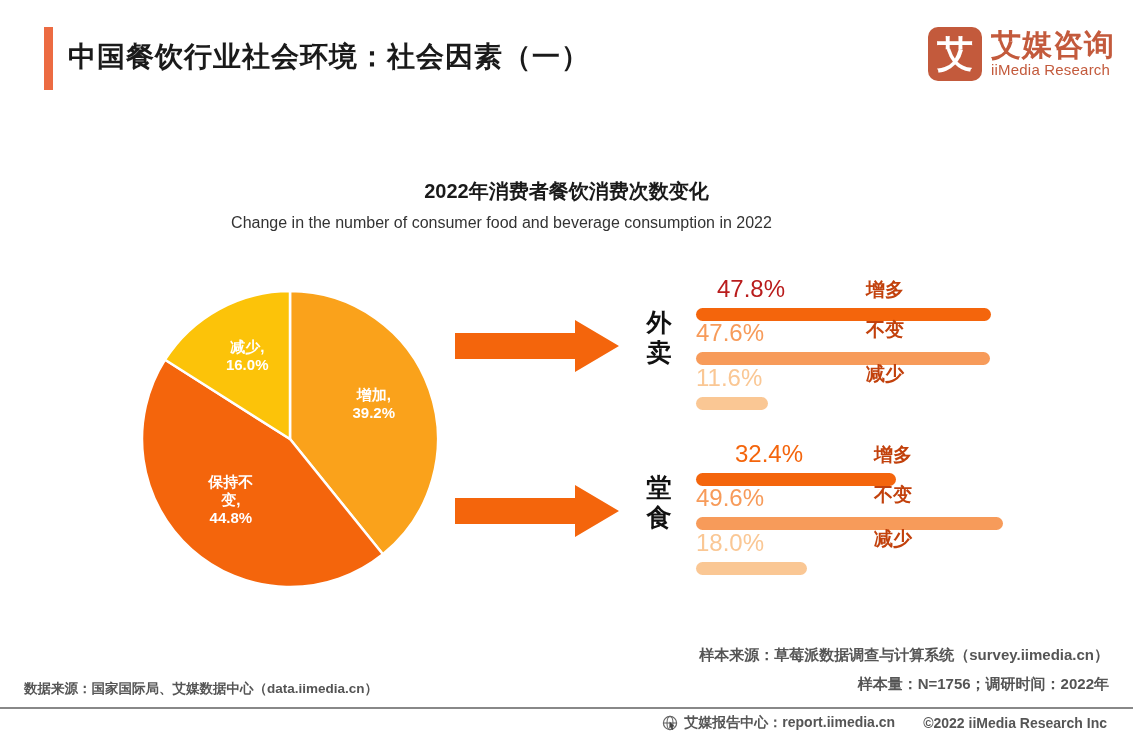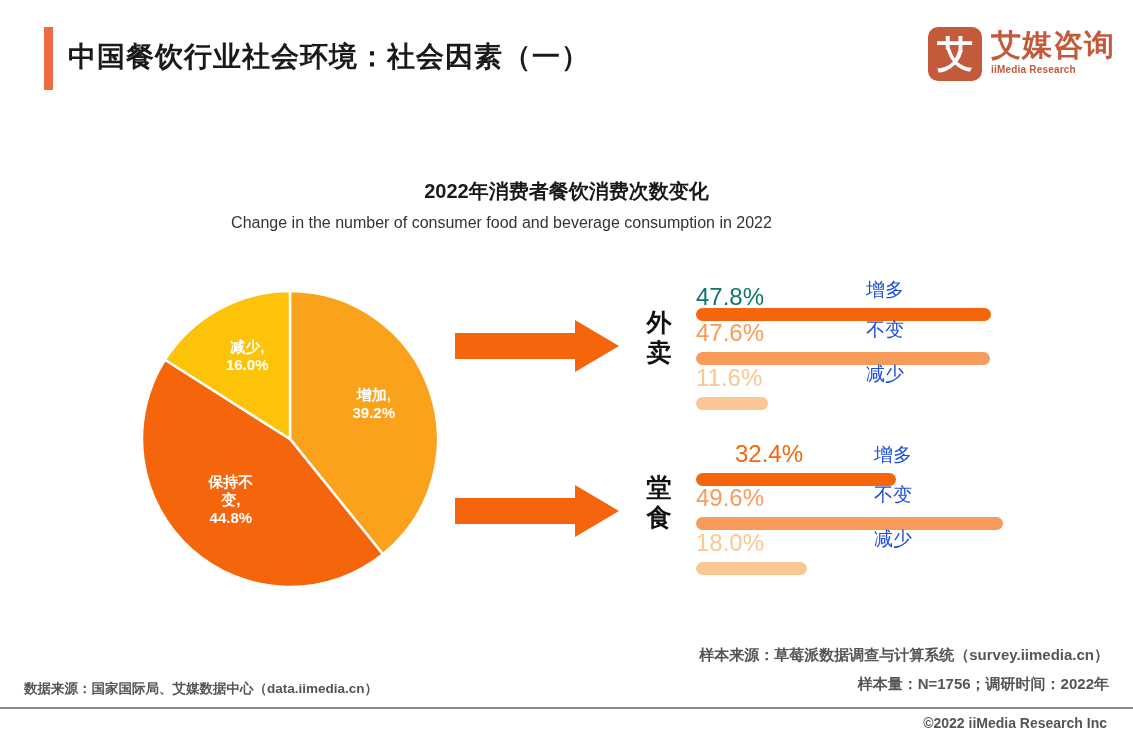--- a/index.html
+++ b/index.html
@@ -60,22 +60,22 @@
   }
   #logo-text { display: flex; flex-direction: column; justify-content: center; }
   #logo-cn {
     font-size: 30px;
     font-weight: bold;
     color: #C35A3C;
     letter-spacing: 1px;
     line-height: 32px;
   }
   #logo-en {
-    font-size: 10px;
-    font-weight: bold;
+    font-size: 15px;
+    font-weight: normal;
     color: #C35A3C;
     letter-spacing: 0.2px;
     line-height: 18px;
   }
 
   
   #chart-title {
     position: absolute;
     left: 0; top: 178px;
     width: 1133px;
@@ -127,22 +127,22 @@
     position: absolute;
     left: 0;
     font-size: 24px;
     font-weight: normal;
     white-space: nowrap;
     line-height: 26px;
   }
   .bar-cat {
     position: absolute;
     font-size: 19px;
-    font-weight: normal;
-    color: #1d4ed8;
+    font-weight: bold;
+    color: #c2410c;
     white-space: nowrap;
     line-height: 24px;
   }
   .bar-track { position: absolute; left: 0; height: 13px; }
   .bar-fill { height: 13px; border-radius: 7px; }
 
   
   #src-left {
     position: absolute;
     left: 24px; top: 680px;
@@ -229,21 +229,21 @@
 </svg>
 
 <div id="bars">
 
   <div class="group-label" style="left:638px; top:307px;">
     <div>外</div>
     <div>卖</div>
   </div>
 
   <div class="bar-row" style="top:276px;">
-    <div class="bar-value" style="top: 8px; color: #0f766e;">47.8%</div>
+    <div class="bar-value" style="top: 0px; color: #b91c1c; margin-left: 21px;">47.8%</div>
     <div class="bar-cat" style="left:170px; top:2px;">增多</div>
     <div class="bar-track" style="top:32px;">
       <div class="bar-fill" style="width: 295.404px; background: rgb(244, 101, 12);"></div>
     </div>
   </div>
 
   <div class="bar-row" style="top:320px;">
     <div class="bar-value" style="top: 0px; color: rgb(247, 155, 90);">47.6%</div>
     <div class="bar-cat" style="left:170px; top:-2px;">不变</div>
     <div class="bar-track" style="top:32px;">
@@ -287,14 +287,23 @@
       <div class="bar-fill" style="width: 111.24px; background: rgb(250, 199, 148);"></div>
     </div>
   </div>
 </div>
 
 <div id="src-left">数据来源：国家国际局、艾媒数据中心（data.iimedia.cn）</div>
 <div id="sample-source">样本来源：草莓派数据调查与计算系统（survey.iimedia.cn）</div>
 <div id="sample-size">样本量：N=1756；调研时间：2022年</div>
 <div id="footer-rule"></div>
 <div id="footer-bar">
+  <div id="footer-report">
+    <svg width="16" height="16" viewBox="0 0 16 16">
+      <circle cx="8" cy="8" r="6.6" fill="none" stroke="#666" stroke-width="1.2"></circle>
+      <ellipse cx="8" cy="8" rx="3" ry="6.6" fill="none" stroke="#666" stroke-width="1.1"></ellipse>
+      <line x1="1.4" y1="8" x2="14.6" y2="8" stroke="#666" stroke-width="1.1"></line>
+      <polygon points="7.6,6.6 12.8,11.4 10.2,11.6 11.4,14.4 10.1,15 8.9,12.2 7.3,13.8" fill="#444"></polygon>
+    </svg>
+    <span>艾媒报告中心：report.iimedia.cn</span>
+  </div>
   <span>©2022  iiMedia Research Inc</span>
 </div>
 
 </body></html>

